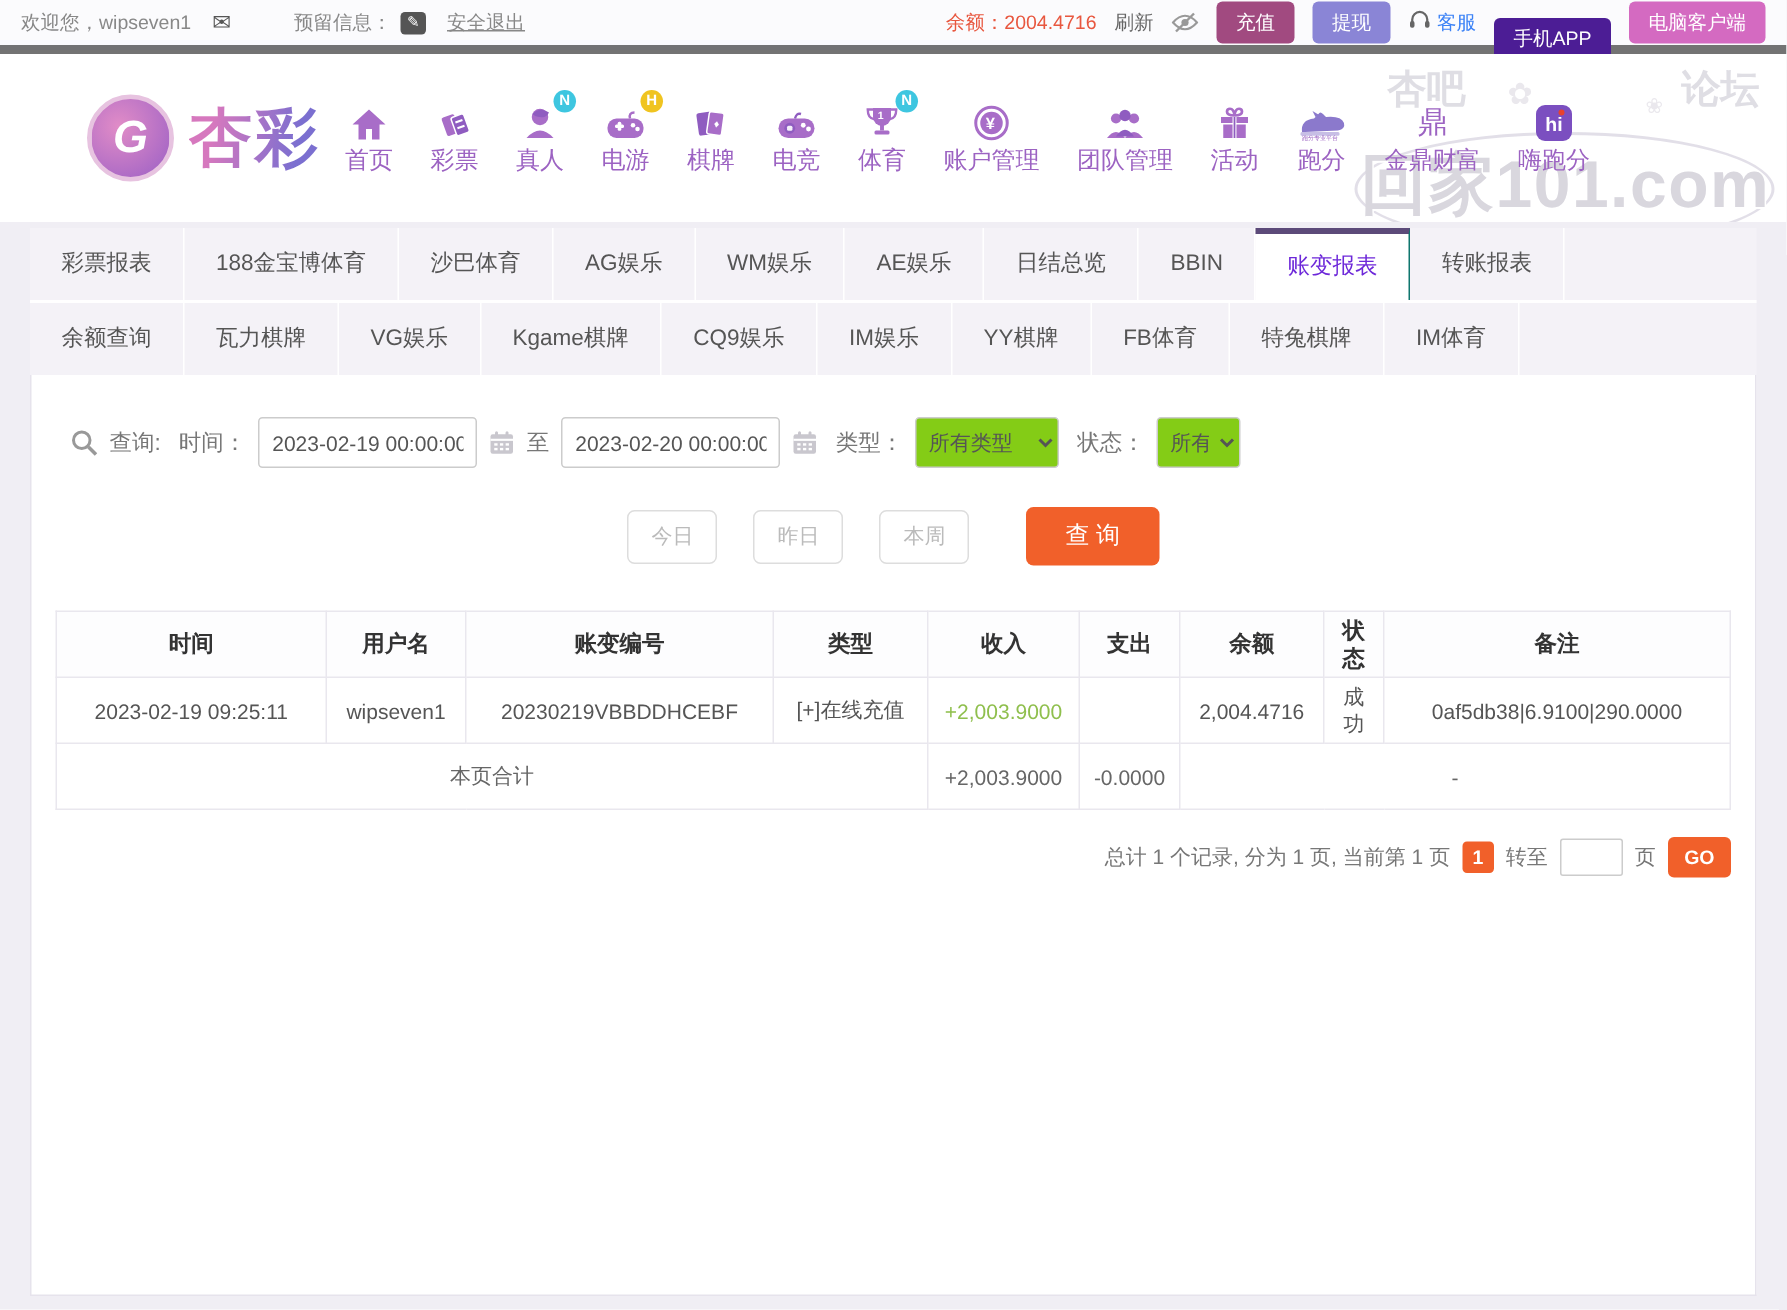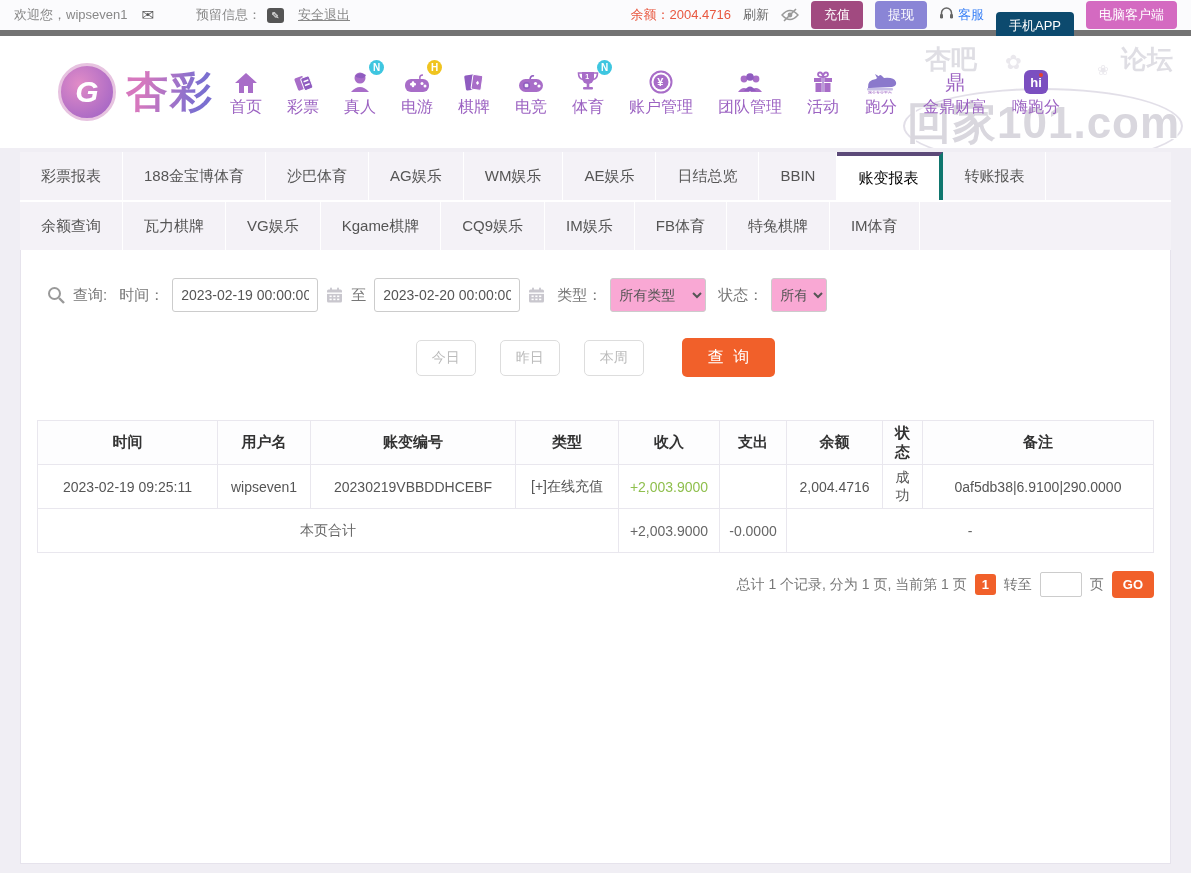--- a/index.html
+++ b/index.html
@@ -70,50 +70,50 @@
   }
   
   .tabs-wrap { margin:4px 20px 0 20px; background:#f4f2f7; }
   .tab-row { display:flex; }
   .tab-row + .tab-row { border-top:2px solid #fff; }
   .tab {
     padding:0 21px; height:48px; line-height:48px; font-size:15px; color:#555;
     border-right:1px solid #fff; cursor:pointer; white-space:nowrap;
   }
   .tab.active {
-    background:#fff; border-top:4px solid #5c4a79; line-height:44px; color:#000000; border-right:4px solid #0f766e;
+    background:#fff; border-top:4px solid #5c4a79; line-height:44px; color:#6d28d9; border-right:1px solid #0f766e;
   }
   
   .panel {
     margin:0 20px; background:#fff; border:1px solid #e6e3ec; border-top:none;
     height:614px; position:relative;
   }
   .query-row { display:flex; align-items:center; gap:8px; padding:28px 0 0 26px; font-size:15px; color:#777; }
   .query-row .lbl { margin-left:4px; }
   .q-input {
     width:146px; height:34px; border:1px solid #ccc; border-radius:3px; padding:0 8px;
     font-size:14px; color:#555; font-family:inherit;
   }
   .cal-ico { color:#c9c7ce; display:flex; }
   select {
     height:34px; border:1px solid #ccc; border-radius:3px; font-size:14px; color:#555;
-    font-family:inherit; background:#f9a8d4; padding:0 4px;
+    font-family:inherit; background:#84cc16; padding:0 4px;
   }
   .sel-type { width:96px; } .sel-status { width:56px; }
-  .btn-row { display:flex; justify-content:center; align-items:center; gap:24px; margin-top:26px;font-family:Liberation Mono, monospace; }
+  .btn-row { display:flex; justify-content:center; align-items:center; gap:24px; margin-top:26px; }
   .quick-btn {
     background:#fff; border:1px solid #ddd; border-radius:5px; color:#bbb; font-size:14px;
     padding:8px 15px; cursor:pointer; font-family:inherit;
   }
   .search-btn {
     background:#f1602a; border:none; border-radius:5px; color:#fff; font-size:16px;
     padding:9px 26px; cursor:pointer; margin-left:14px; font-family:inherit;
   }
   
-  table { border-collapse:collapse; width:calc(100% - 32px); margin:43px 16px 0 16px; font-size:14px; color:#555; }
+  table { border-collapse:collapse; width:calc(100% - 32px); margin:30px 16px 0 16px; font-size:14px; color:#555; }
   th, td { border:1px solid #e9e7ee; height:44px; text-align:center; padding:0 6px; }
   th { font-size:15px; color:#333; font-weight:bold; background:#fdfdfe; }
   td.income { color:#8fbf4d; }
   tr.total td { color:#666; }
   
   .pager {
     display:flex; justify-content:flex-end; align-items:center; gap:8px;
     margin:18px 16px 0 0; font-size:14px; color:#777;
   }
   .page-badge {
@@ -154,21 +154,21 @@
     <span style="display:flex;align-items:flex-start;gap:4px;color:#3b82f6;cursor:pointer;">
       <span class="icon-headset">
         <svg width="15" height="14" viewBox="0 0 15 14">
             <path d="M2.5 9 V7 a5 5 0 0 1 10 0 v2" fill="none" stroke="#666" stroke-width="1.5"></path>
             <rect x="1" y="8" width="3" height="4.5" rx="1.3" fill="#666"></rect>
             <rect x="11" y="8" width="3" height="4.5" rx="1.3" fill="#666"></rect>
           </svg>
       </span>
       <span>客服</span>
     </span>
-    <button class="tb-btn" style="background:#0c4a6e;margin-top:21px;">手机APP</button>
+    <button class="tb-btn" style="background:#4c1d95;margin-top:21px;">手机APP</button>
     <button class="tb-btn" style="background:#d46ac1;">电脑客户端</button>
   </div>
 </div>
 
 <div class="header">
   <div class="brand">
     <span class="logo-circle">G</span>
     <span class="logo-text">杏彩</span>
   </div>
 
@@ -342,20 +342,21 @@
     <div class="tab">转账报表</div>
 
   </div>
   <div class="tab-row">
     <div class="tab">余额查询</div>
     <div class="tab">瓦力棋牌</div>
     <div class="tab">VG娱乐</div>
     <div class="tab">Kgame棋牌</div>
     <div class="tab">CQ9娱乐</div>
     <div class="tab">IM娱乐</div>
+    <div class="tab">YY棋牌</div>
     <div class="tab">FB体育</div>
     <div class="tab">特兔棋牌</div>
     <div class="tab">IM体育</div>
   </div>
 </div>
 
 <div class="panel">
 
   <div class="query-row">
     <span style="display:flex;">

